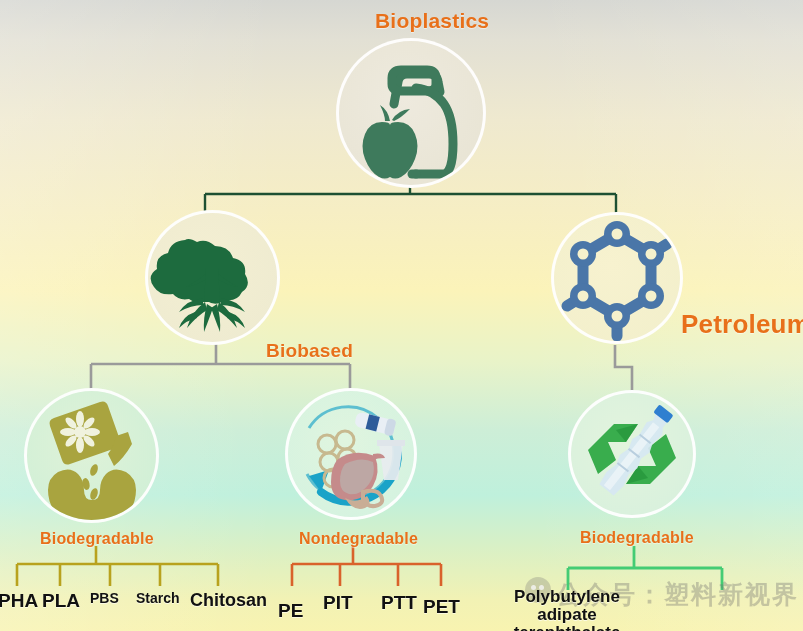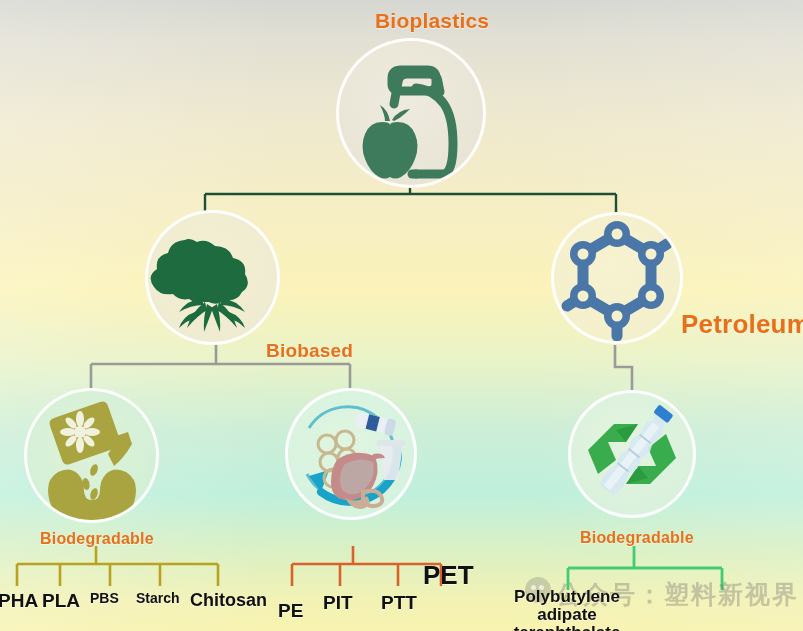--- a/index.html
+++ b/index.html
@@ -243,20 +243,21 @@
         <g>
           <path d="M52 72 q16 -12 38 -4 q6 16 -2 30 q-10 16 -28 14 q-14 -2 -14 -18 q0 -14 6 -22 z" fill="#c58b8b"></path>
           <path d="M60 76 q16 -8 28 -2 q3 12 -4 22 q-9 12 -20 10 q-9 -2 -9 -13 q0 -11 5 -17 z" fill="#b9b0ac" opacity=".75"></path>
           <path d="M88 66 q10 -2 12 4 q-8 0 -12 2 z" fill="#c58b8b"></path>
           <path d="M60 110 q12 6 22 -2 q6 8 -2 12 q-12 4 -20 -10 z" fill="#c9ad95"></path>
           <path d="M78 104 q14 -4 18 4 q4 8 -6 10 q-8 1 -12 -6 z" fill="none" stroke="#c9ad95" stroke-width="4"></path>
         </g>
       </svg>
     </span>
   </div>
+  <div class="node-label" style="left:299px;top:530px;font-size:16px;">Nondegradable</div>
 
   <div class="circle" style="left:568px;top:390px;width:128px;height:128px;
               background:radial-gradient(circle at 45% 40%, #e3f4dd, #d6f0dd);">
     <span style="display:block;width:128px;height:128px;">
       <svg viewBox="0 0 128 128" width="128" height="128">
 
         <g fill="#2fa945">
           <path d="M30 84 L20 60 L46 34 L70 34 L58 52 L40 52 L48 70 Z" opacity=".95"></path>
           <path d="M98 44 L108 68 L82 94 L58 94 L70 76 L88 76 L80 58 Z" opacity=".95"></path>
         </g>
@@ -281,17 +282,17 @@
 
   <div class="leaf-label" style="left:-2px;top:590px;font-size:19px;">PHA</div>
   <div class="leaf-label" style="left:42px;top:590px;font-size:19px;">PLA</div>
   <div class="leaf-label" style="left:90px;top:590px;font-size:14px;">PBS</div>
   <div class="leaf-label" style="left:136px;top:590px;font-size:14px;">Starch</div>
   <div class="leaf-label" style="left:190px;top:590px;font-size:18px;">Chitosan</div>
 
   <div class="leaf-label" style="left:278px;top:592px;font-size:19px;margin-top:8px;">PE</div>
   <div class="leaf-label" style="left:323px;top:592px;font-size:19px;">PIT</div>
   <div class="leaf-label" style="left:381px;top:592px;font-size:19px;">PTT</div>
-  <div class="leaf-label" style="left:423px;top:560px;font-size:26px;">PET</div>
+  <div class="leaf-label" style="left:423px;top:596px;font-size:19px;">PET</div>
 
   <div class="leaf-label wrap" style="left:482px;top:588px;width:170px;font-size:17px;" id="pbat">Polybutylene adipate terephthalate</div>
 
 </div>
 
 </body></html>

